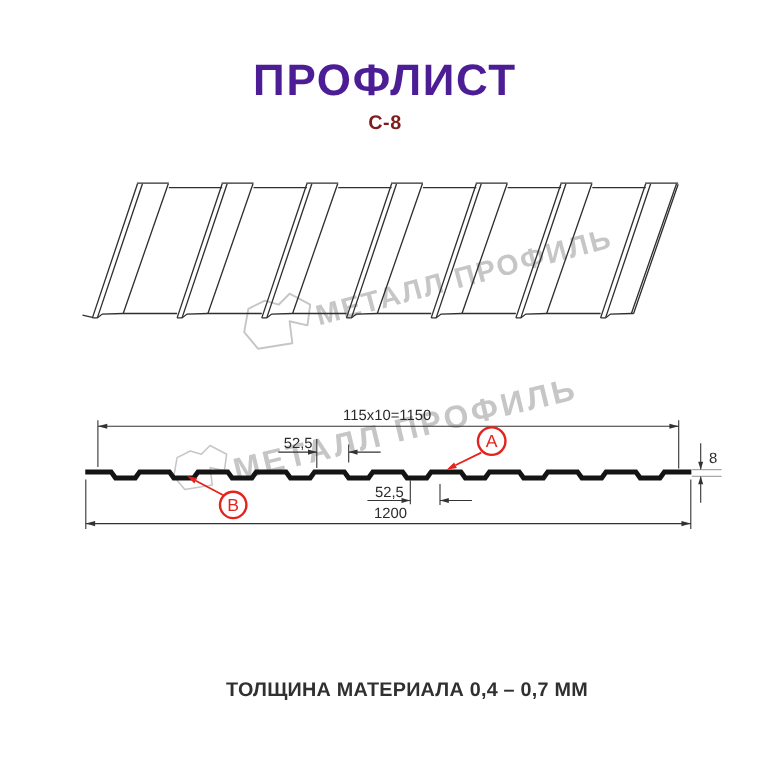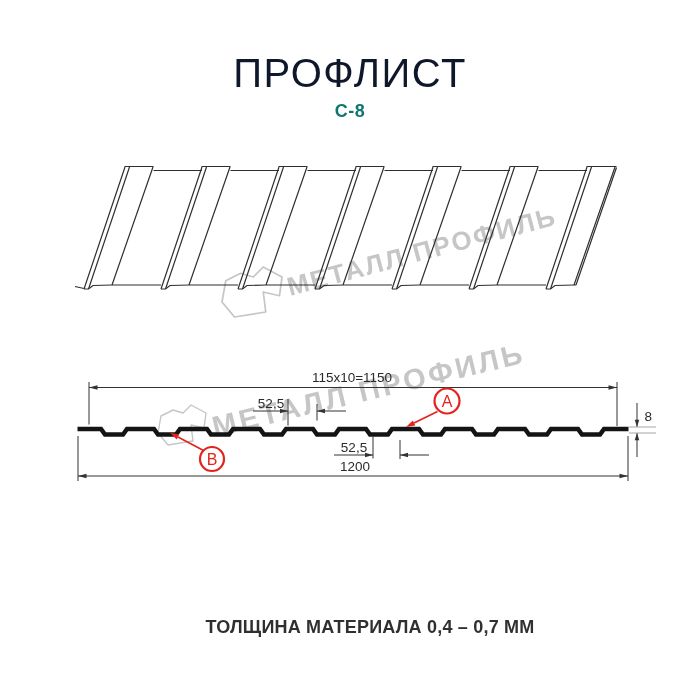--- a/index.html
+++ b/index.html
@@ -1,21 +1,21 @@
 <!DOCTYPE html>
 <html><head>
 <meta charset="utf-8">
 <style>
   html,body{margin:0;padding:0;}
   body{width:700px;height:700px;background:#ffffff;overflow:hidden;
        font-family:"Liberation Sans", sans-serif;}
   .stage{position:relative;width:700px;height:700px;background:#fff;}
   .hdr{position:absolute;left:0;top:52px;width:700px;text-align:center;}
-  .hdr .title{font-size:40px;font-weight:normal;letter-spacing:1.5px;color:#0f172a;line-height:1.05;}
-  .hdr .subtitle{margin-top:7px;font-size:18px;font-weight:bold;letter-spacing:.5px;color:#0f766e;}
+  .hdr .title{font-size:40px;font-weight:bold;letter-spacing:1.5px;color:#4c1d95;line-height:1.05;}
+  .hdr .subtitle{margin-top:7px;font-size:18px;font-weight:bold;letter-spacing:.5px;color:#7f1d1d;}
   .ftr{position:absolute;left:0;top:617px;width:700px;text-align:center;
        font-size:18px;font-weight:bold;letter-spacing:.2px;color:#303030;margin-left:20px;}
   svg{position:absolute;left:0;top:0;}
   .iso-line{stroke:#2f2f2f;stroke-width:1.2;fill:none;stroke-linejoin:miter;stroke-linecap:butt;}
   .dim-line{stroke:#333333;stroke-width:1;fill:none;}
   .dim-arrow{fill:#333333;stroke:none;}
   .dim-text{fill:#2b2b2b;font-size:13.5px;font-family:"Liberation Sans",sans-serif;}
   .gray-ext{stroke:#a8a8a8;stroke-width:1.2;fill:none;}
   .profile{stroke:#141414;stroke-width:4.5;fill:none;stroke-linejoin:miter;stroke-linecap:butt;}
   .wm{fill:#c6c6c6;font-weight:bold;font-family:"Liberation Sans",sans-serif;}

